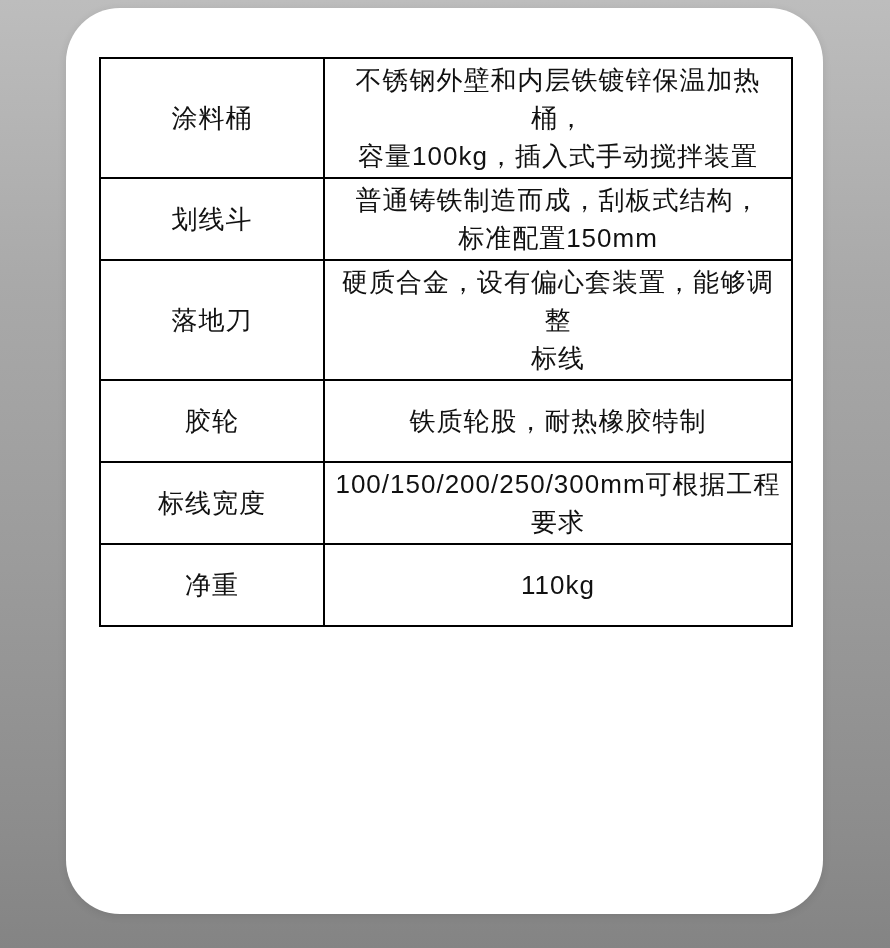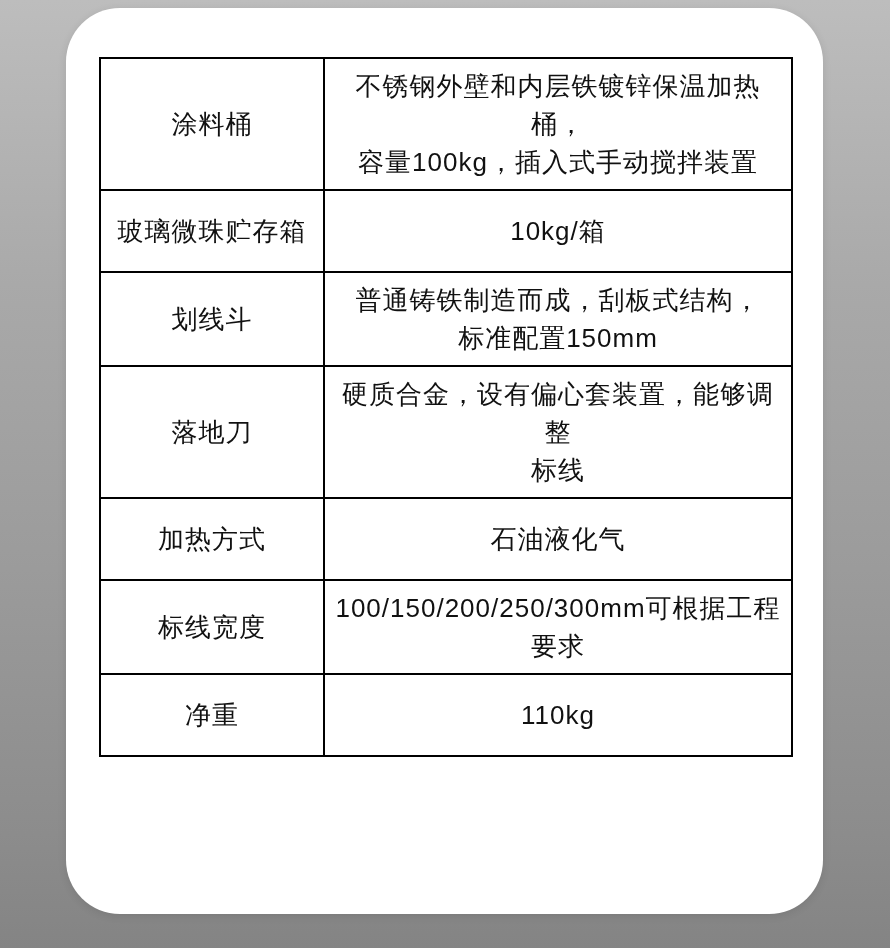--- a/index.html
+++ b/index.html
@@ -37,21 +37,21 @@
     table-layout: fixed;
   }
   .spec-table td {
     border: 2px solid #000000;
     text-align: center;
     vertical-align: middle;
     font-size: 26px;
     font-weight: 400;
     color: #111111;
     line-height: 38px;
-    padding: 8px 4px;
+    padding: 2px 4px;
     letter-spacing: 1px;
   }
   .spec-table tr {
     height: 82px;
   }
   .spec-table tr:first-child {
     height: 84px;
   }
   td.label-cell {
     width: 214px;
@@ -67,43 +67,39 @@
 <div class="stage">
   <div class="card">
     <table class="spec-table">
       <tbody>
   <tr>
     <td class="label-cell">涂料桶</td>
     <td class="value-cell">不锈钢外壁和内层铁镀锌保温加热桶，
 容量100kg，插入式手动搅拌装置</td>
   </tr>
 
-  <tr>
-    <td class="label-cell">玻璃微珠贮存箱</td>
-    <td class="value-cell">10kg/箱</td>
-  </tr>
 
 
   <tr>
     <td class="label-cell">划线斗</td>
     <td class="value-cell">普通铸铁制造而成，刮板式结构，
 标准配置150mm</td>
   </tr>
 
   <tr>
     <td class="label-cell">落地刀</td>
     <td class="value-cell">硬质合金，设有偏心套装置，能够调整
 标线</td>
   </tr>
 
+  <tr>
+    <td class="label-cell">胶轮</td>
+    <td class="value-cell">铁质轮股，耐热橡胶特制</td>
+  </tr>
 
-  <tr>
-    <td class="label-cell">加热方式</td>
-    <td class="value-cell">石油液化气</td>
-  </tr>
 
   <tr>
     <td class="label-cell">标线宽度</td>
     <td class="value-cell">100/150/200/250/300mm可根据工程
 要求</td>
   </tr>
 
 
   <tr>
     <td class="label-cell">净重</td>

